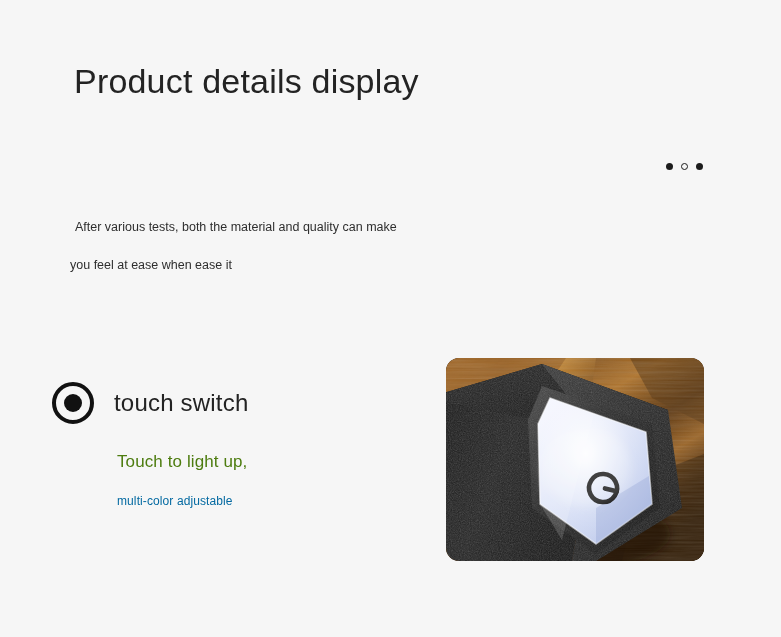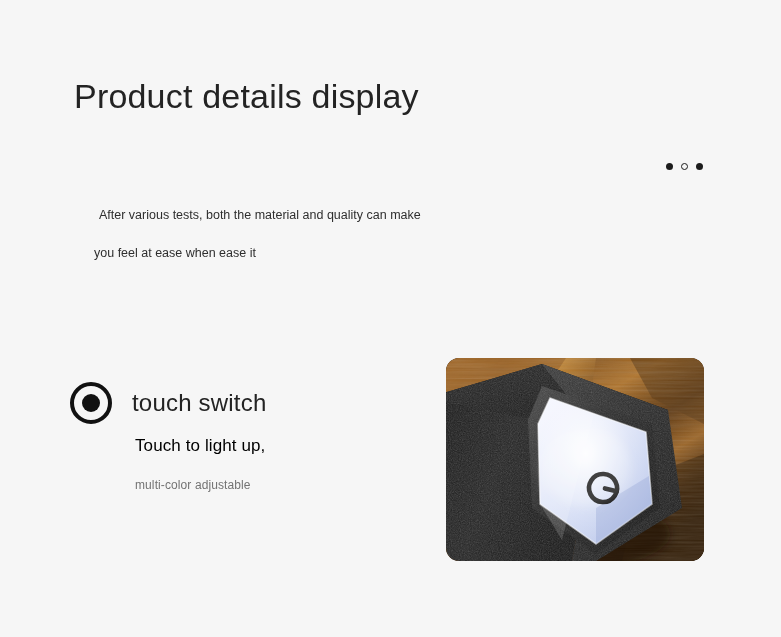--- a/index.html
+++ b/index.html
@@ -19,21 +19,21 @@
   .page {
     position: relative;
     width: 781px;
     height: 637px;
   }
 
   
   .heading {
     position: absolute;
     left: 74px;
-    top: 61px;
+    top: 46px;
     width: 560px;
   }
   .heading-line {
     font-size: 34px;
     font-weight: 400;
     line-height: 71px;
     letter-spacing: 0.2px;
     color: #232323;
     white-space: nowrap;
   }
@@ -56,39 +56,38 @@
   }
   .dot.hollow {
     background: transparent;
     border: 1.4px solid #1c1c1c;
   }
 
   
   .subtext {
     position: absolute;
     left: 70px;
-    top: 196px;
+    top: 208px;
     width: 520px;
-    margin-left: 24px;
   }
   .subtext-line {
     font-size: 12.5px;
     font-weight: 400;
     line-height: 38px;
     color: #2e2e2e;
     white-space: nowrap;
   }
   .subtext-line.indent {
     padding-left: 5px;
   }
 
   
   .feature {
     position: absolute;
-    left: 70px;
+    left: 52px;
     top: 380px;
     width: 340px;
   }
   .feature-head {
     display: flex;
     align-items: center;
     gap: 20px;
     height: 46px;
   }
   .target-icon {
@@ -108,33 +107,33 @@
     border-radius: 50%;
     background: #111111;
   }
   .feature-title {
     font-size: 24px;
     font-weight: 400;
     color: #232323;
     letter-spacing: 0.2px;
   }
   .feature-sub {
-    margin-top: 10px;
+    margin-top: 26px;
     padding-left: 65px;
     font-size: 17px;
     font-weight: 400;
-    color: #000000;
+    color: #4d7c0f;
     letter-spacing: 0.1px;
   }
   .feature-note {
     margin-top: 22px;
     padding-left: 65px;
     font-size: 12px;
     font-weight: 400;
-    color: #737373;
+    color: #0369a1;
     letter-spacing: 0.1px;
   }
 
   
   .photo {
     position: absolute;
     left: 446px;
     top: 358px;
     width: 258px;
     height: 203px;

